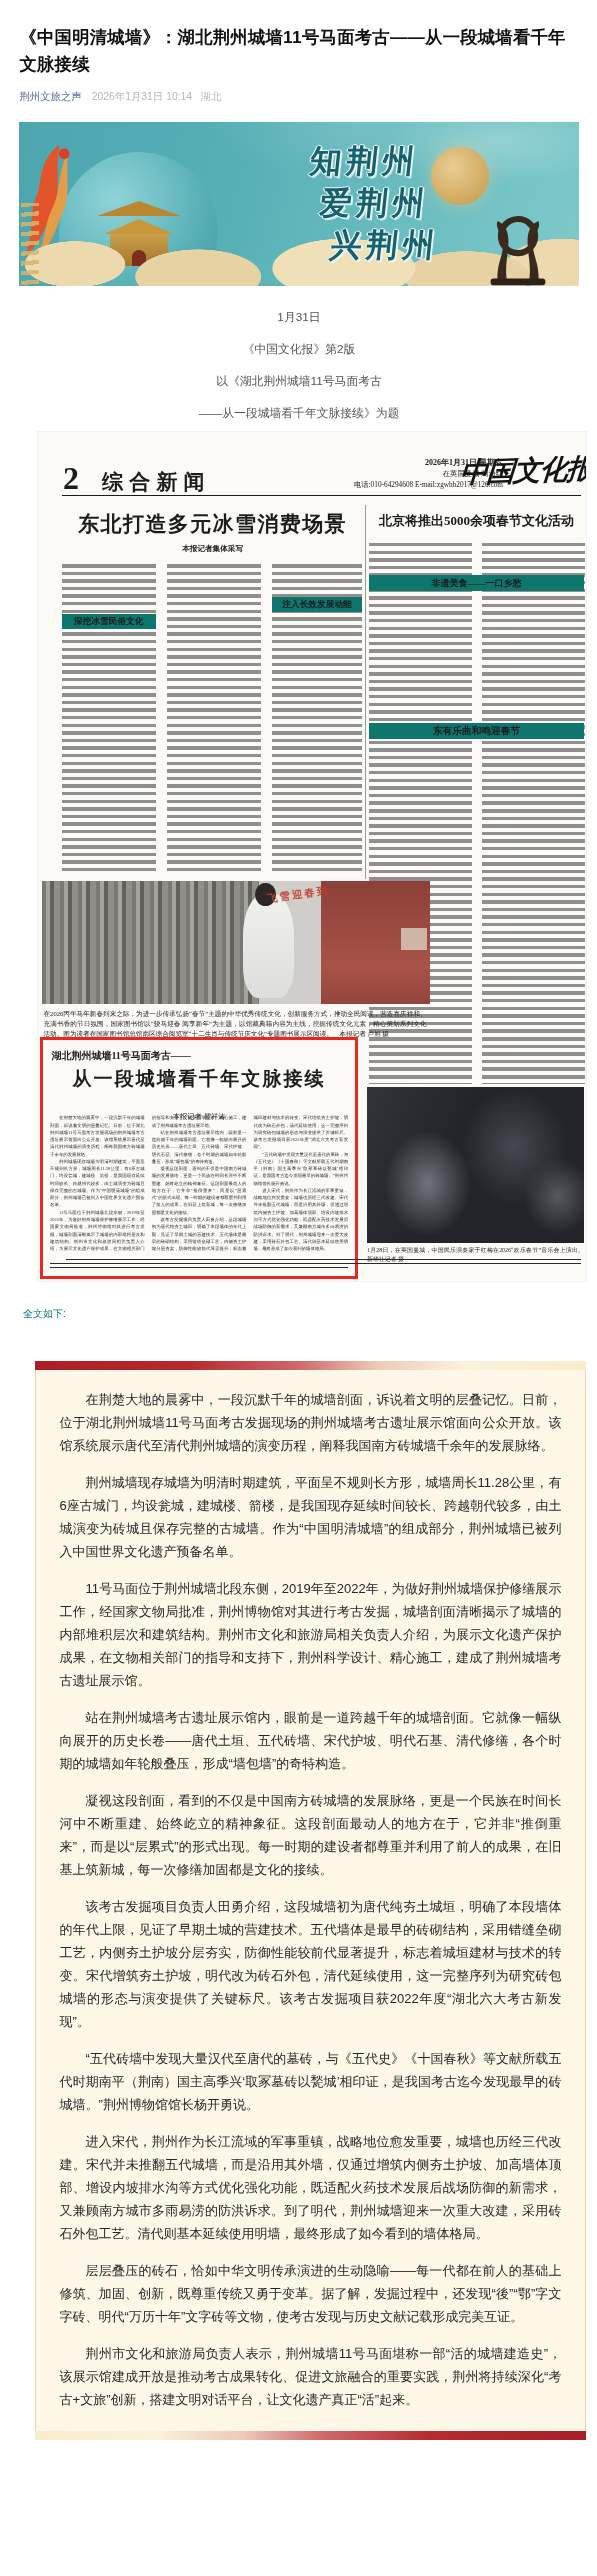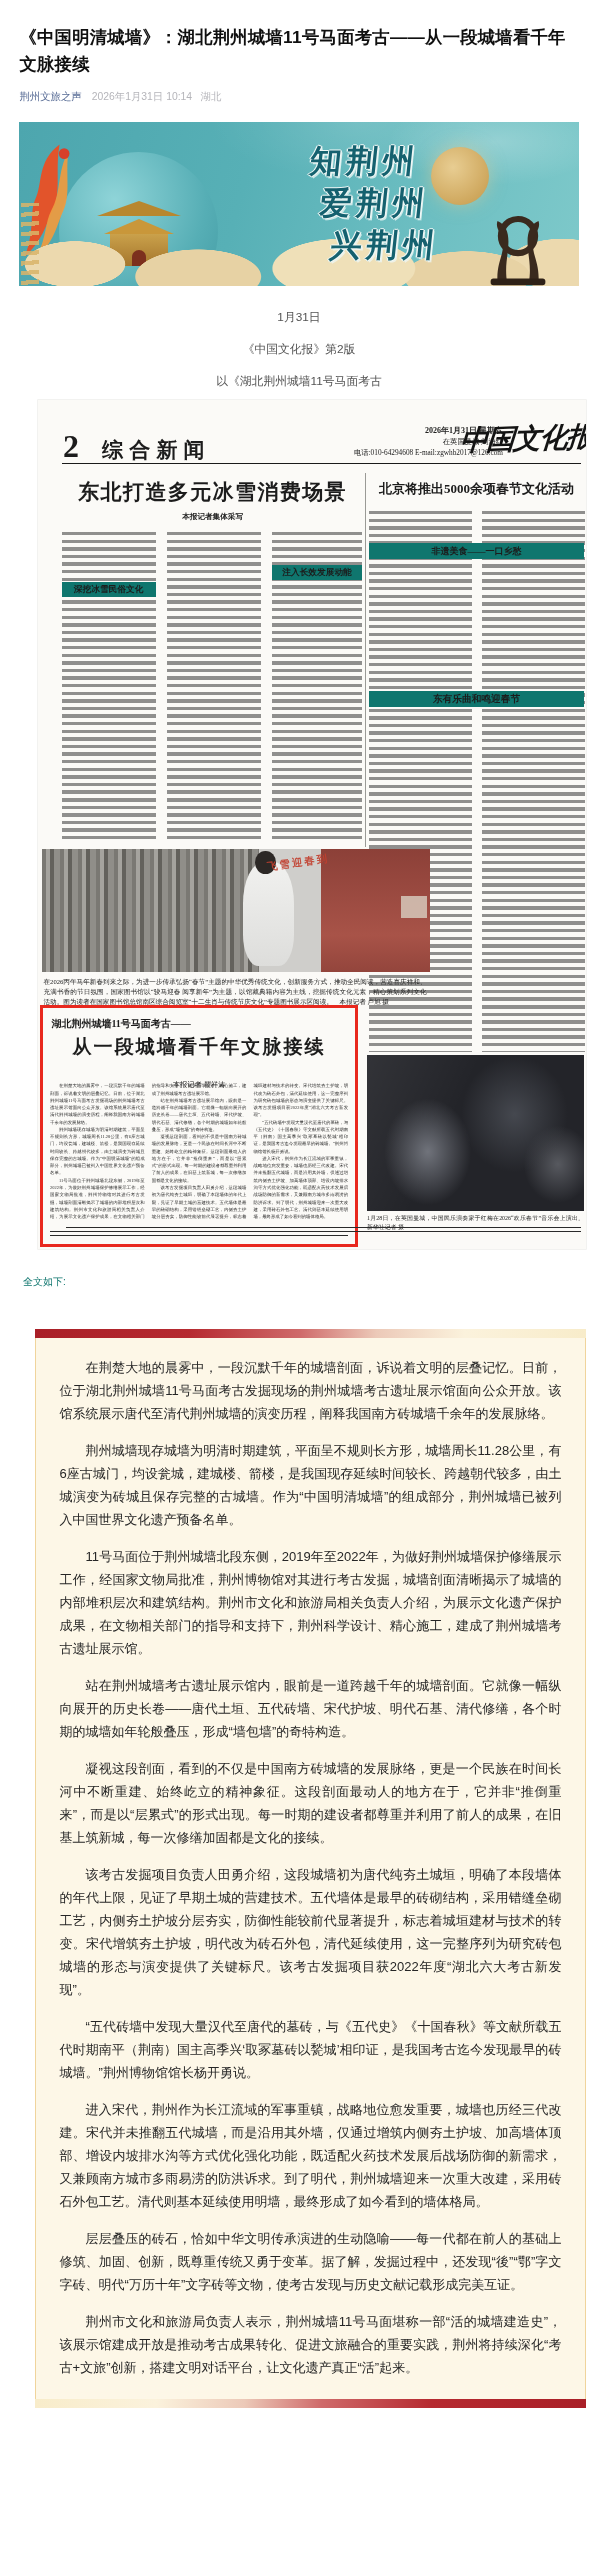--- a/index.html
+++ b/index.html
@@ -148,20 +148,21 @@
       <div class="sl">知荆州</div>
       <div class="sl">爱荆州</div>
       <div class="sl">兴荆州</div>
     </div>
   </div>
 
   <div class="intro">
     <div>1月31日</div>
     <div>《中国文化报》第2版</div>
     <div>以《湖北荆州城墙11号马面考古</div>
+    <div>——从一段城墙看千年文脉接续》为题</div>
   </div>
 
   <div class="newspaper">
     <div class="np-abs np-pageno">2</div>
     <div class="np-abs np-section">综合新闻</div>
     <div class="np-abs np-info">
       <div class="b">2026年1月31日 星期六</div>
       <div>在英国曼城 刘海红</div>
       <div>电话:010-64294608  E-mail:zgwhb2017@126.com</div>
     </div>

